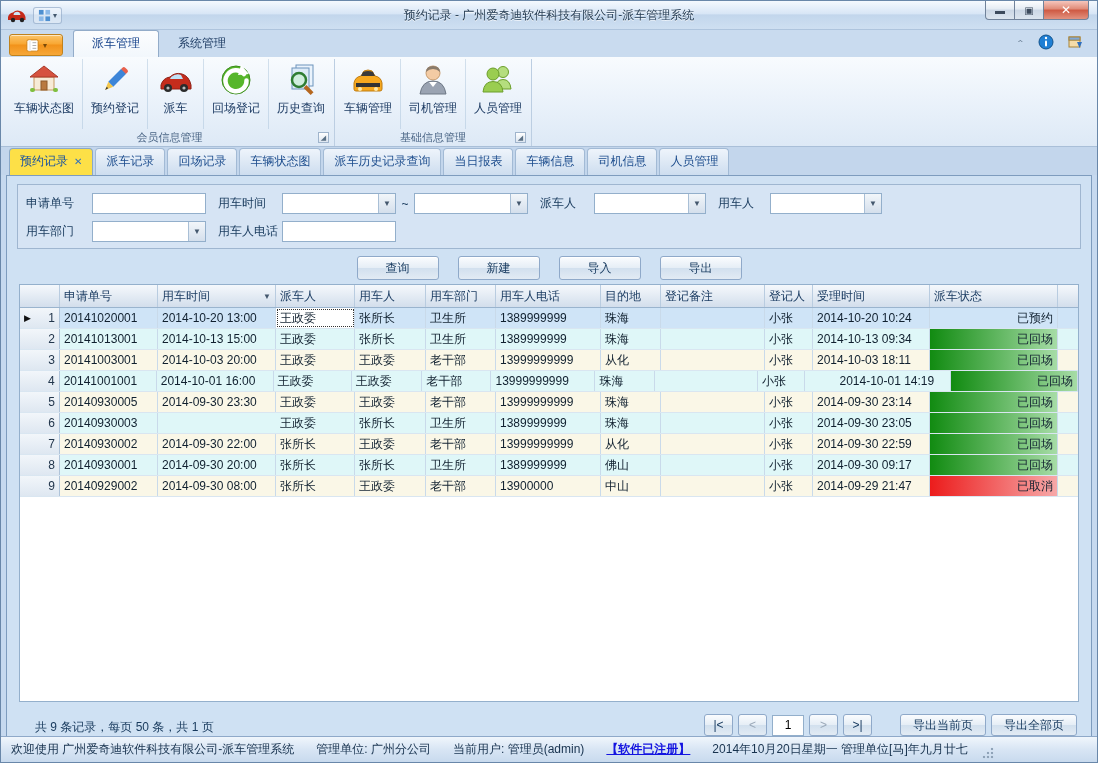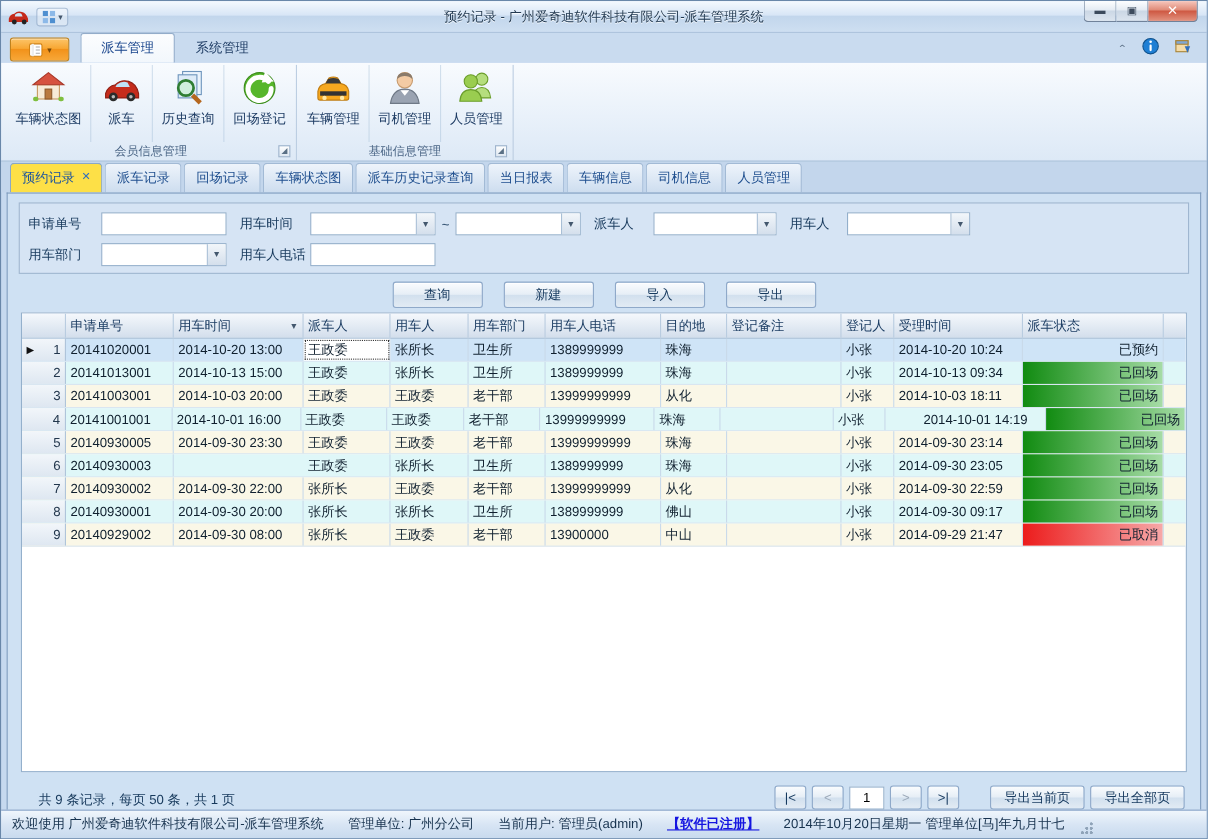--- a/index.html
+++ b/index.html
@@ -177,45 +177,56 @@
                 <rect x="7" y="14" width="20" height="13" fill="#F7EBD7" stroke="#C89A62"></rect>
                 <polygon points="17,3 31,14 3,14" fill="#D6523F" stroke="#A93A2B"></polygon>
                 <rect x="14" y="18" width="6" height="9" fill="#B9793F" stroke="#8E5A2B"></rect>
                 <rect x="3" y="25" width="5" height="4" rx="2" fill="#7FBF3F"></rect>
                 <rect x="26" y="25" width="5" height="4" rx="2" fill="#7FBF3F"></rect>
               </svg></span>
             <span class="rlabel">车辆状态图</span>
           </div>
           <div class="rbtn">
             <span class="ricon"><svg width="34" height="34" viewBox="0 0 34 34">
+                <g transform="rotate(45 17 17)">
+                  <rect x="13.5" y="1" width="7" height="5" rx="2" fill="#E8604C"></rect>
+                  <rect x="13.5" y="5" width="7" height="18" fill="#3D85D8"></rect>
+                  <polygon points="13.5,23 20.5,23 17,31" fill="#F3C64B"></polygon>
+                  <polygon points="16,27.6 18,27.6 17,31" fill="#333"></polygon>
+                </g>
+              </svg></span>
+            <span class="rlabel">预约登记</span>
+          </div>
+          <div class="rbtn">
+            <span class="ricon"><svg width="34" height="34" viewBox="0 0 34 34">
                 <path d="M2 22 q2 -7 9 -8 q5 -5 12 -3 q7 2 9 11 v4 h-30z" fill="#C52C1C" stroke="#8E1F14"></path>
                 <path d="M12 14 q5 -4 10 -2 l2 4 h-13z" fill="#BFE2F7"></path>
                 <circle cx="9" cy="25" r="4" fill="#2B2B2B"></circle>
                 <circle cx="9" cy="25" r="1.6" fill="#BBB"></circle>
                 <circle cx="25" cy="25" r="4" fill="#2B2B2B"></circle>
                 <circle cx="25" cy="25" r="1.6" fill="#BBB"></circle>
               </svg></span>
             <span class="rlabel">派车</span>
           </div>
           <div class="rbtn">
             <span class="ricon"><svg width="34" height="34" viewBox="0 0 34 34">
+                <circle cx="17" cy="17" r="14" fill="#57B62B" stroke="#3C8B1D"></circle>
+                <path d="M25 11 a10.5 10.5 0 1 0 2.5 6.5" fill="none" stroke="#fff" stroke-width="4.5" stroke-linecap="round"></path>
+                <polygon points="22,2 30,11 19,12" fill="#fff"></polygon>
+              </svg></span>
+            <span class="rlabel">回场登记</span>
+          </div>
+          <div class="rbtn">
+            <span class="ricon"><svg width="34" height="34" viewBox="0 0 34 34">
                 <rect x="12" y="2" width="17" height="21" fill="#EAF3FC" stroke="#6D94BC"></rect>
                 <rect x="8" y="5" width="17" height="21" fill="#DDEBF8" stroke="#6D94BC"></rect>
                 <circle cx="15" cy="17" r="7" fill="rgba(200,240,205,0.6)" stroke="#2F7D33" stroke-width="2.5"></circle>
                 <rect x="21" y="21.5" width="10" height="4" transform="rotate(45 21 23.5)" fill="#B5671F"></rect>
               </svg></span>
             <span class="rlabel">历史查询</span>
-          </div>
-          <div class="rbtn">
-            <span class="ricon"><svg width="34" height="34" viewBox="0 0 34 34">
-                <circle cx="17" cy="17" r="14" fill="#57B62B" stroke="#3C8B1D"></circle>
-                <path d="M25 11 a10.5 10.5 0 1 0 2.5 6.5" fill="none" stroke="#fff" stroke-width="4.5" stroke-linecap="round"></path>
-                <polygon points="22,2 30,11 19,12" fill="#fff"></polygon>
-              </svg></span>
-            <span class="rlabel">回场登记</span>
           </div>
         </div>
       <div class="rg-foot">
           <span class="rg-label">会员信息管理</span>
           <span class="launcher">◢</span>
         </div>
     </div>
     <div class="rgroup">
       <div class="rg-items">
           <div class="rbtn">

